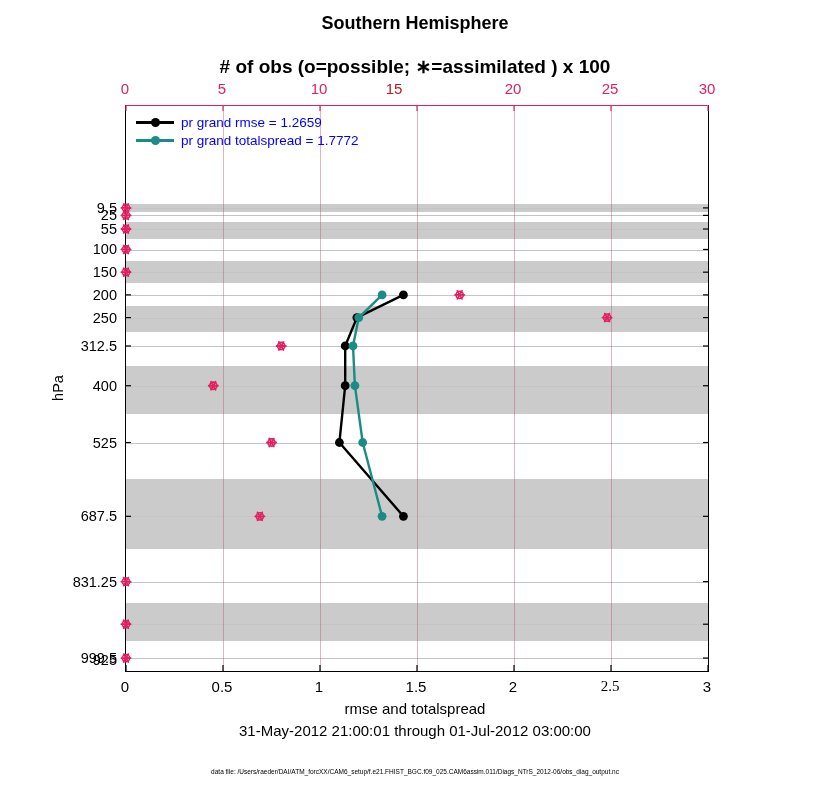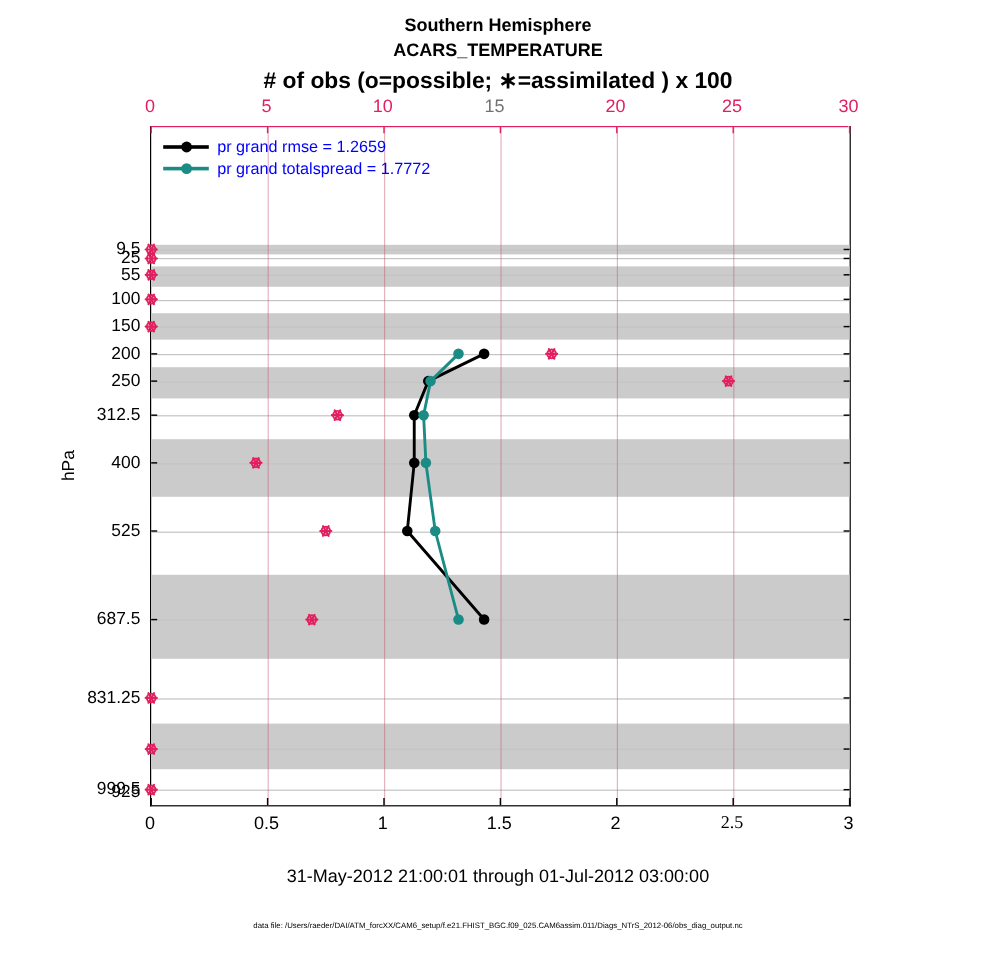--- a/index.html
+++ b/index.html
@@ -1,21 +1,21 @@
 <!DOCTYPE html>
 <html><head>
 <meta charset="utf-8">
 <style>
   html,body{margin:0;padding:0;background:#ffffff;}
   #figure{
     position:relative;width:830px;height:800px;background:#ffffff;overflow:hidden;
     font-family:"Liberation Sans", sans-serif;
   }
   .abs{position:absolute;}
-  .title-line{width:830px;text-align:center;font-weight:bold;font-size:15px;color:#000;}
+  .title-line{width:830px;text-align:center;font-weight:bold;font-size:18px;color:#000;}
   .obs-label{width:830px;text-align:center;font-weight:bold;font-size:19px;}
   #plot{position:absolute;left:125px;top:105px;width:582px;height:566px;
         border-left:1.5px solid #000;border-right:1px solid #000;border-bottom:1.5px solid #000;}
   #plot-topline{position:absolute;left:125px;top:105px;width:582px;height:0;border-top:1.5px solid;}
   .band{position:absolute;left:0;width:582px;}
   .hgrid{position:absolute;left:0;width:582px;height:1px;}
   .vgrid{position:absolute;top:0;width:1px;height:566px;}
   #chart-svg{position:absolute;left:0;top:0;overflow:visible;}
   .tick-label-x{position:absolute;width:60px;text-align:center;font-size:15px;}
   .tick-label-y{position:absolute;width:80px;text-align:right;font-size:14.5px;color:#000;}
@@ -29,28 +29,27 @@
   #xlabel{width:830px;text-align:center;font-size:15px;color:#000;}
   #subtitle{width:830px;text-align:center;font-size:15px;color:#000;}
   #datafile{width:830px;text-align:center;font-size:6.5px;color:#000;}
 </style>
 </head>
 <body>
 
 <div id="figure">
 
   <div class="abs title-line" style="top:13px;left:0;">Southern Hemisphere</div>
-  <div class="abs title-line" style="top:34px;left:0;">ACARS_TEMPERATURE</div>
   <div class="abs obs-label" style="top:55px;left:0;"># of obs (o=possible; ∗=assimilated ) x 100</div>
 
   <div class="abs" id="top-tick-labels">
       <div class="tick-label-x" style="left: 95px; top: 80px; color: rgb(226, 32, 95);">0</div>
       <div class="tick-label-x" style="left: 192px; top: 80px; color: rgb(226, 32, 95);">5</div>
       <div class="tick-label-x" style="left: 289px; top: 80px; color: rgb(226, 32, 95);">10</div>
-      <div class="tick-label-x" style="left: 382px; top: 80px; color: #737373;">15</div>
+      <div class="tick-label-x" style="left: 364px; top: 80px; color: #b91c1c;">15</div>
       <div class="tick-label-x" style="left: 483px; top: 80px; color: rgb(226, 32, 95);">20</div>
       <div class="tick-label-x" style="left: 580px; top: 80px; color: rgb(226, 32, 95);">25</div>
       <div class="tick-label-x" style="left: 677px; top: 80px; color: rgb(226, 32, 95);">30</div>
     </div>
 
   <div id="plot-topline" style="border-top-color: rgb(226, 32, 95);"></div>
 
   <div id="plot">
     <div id="bands">
         <div class="band" style="top: 99px; height: 7.6px; background: rgb(203, 203, 203);"></div>
@@ -272,17 +271,18 @@
       <div class="tick-label-x" style="left: 192px; top: 678px; color: rgb(0, 0, 0);">0.5</div>
       <div class="tick-label-x" style="left: 289px; top: 678px; color: rgb(0, 0, 0);">1</div>
       <div class="tick-label-x" style="left: 386px; top: 678px; color: rgb(0, 0, 0);">1.5</div>
       <div class="tick-label-x" style="left: 483px; top: 678px; color: rgb(0, 0, 0);">2</div>
       <div class="tick-label-x" style="left: 580px; top: 678px; color: rgb(0, 0, 0); font-family: Liberation Serif, serif;">2.5</div>
       <div class="tick-label-x" style="left: 677px; top: 678px; color: rgb(0, 0, 0);">3</div>
     </div>
 
   <div class="abs" id="ylabel" style="left:28px;top:380px;width:60px;text-align:center;">hPa</div>
 
+  <div class="abs" id="xlabel" style="top:700px;left:0;">rmse and totalspread</div>
 
   <div class="abs" id="subtitle" style="top:722px;left:0;">31-May-2012 21:00:01 through 01-Jul-2012 03:00:00</div>
 
   <div class="abs" id="datafile" style="top:768px;left:0;">data file: /Users/raeder/DAI/ATM_forcXX/CAM6_setup/f.e21.FHIST_BGC.f09_025.CAM6assim.011/Diags_NTrS_2012-06/obs_diag_output.nc</div>
 </div>
 
 </body></html>

